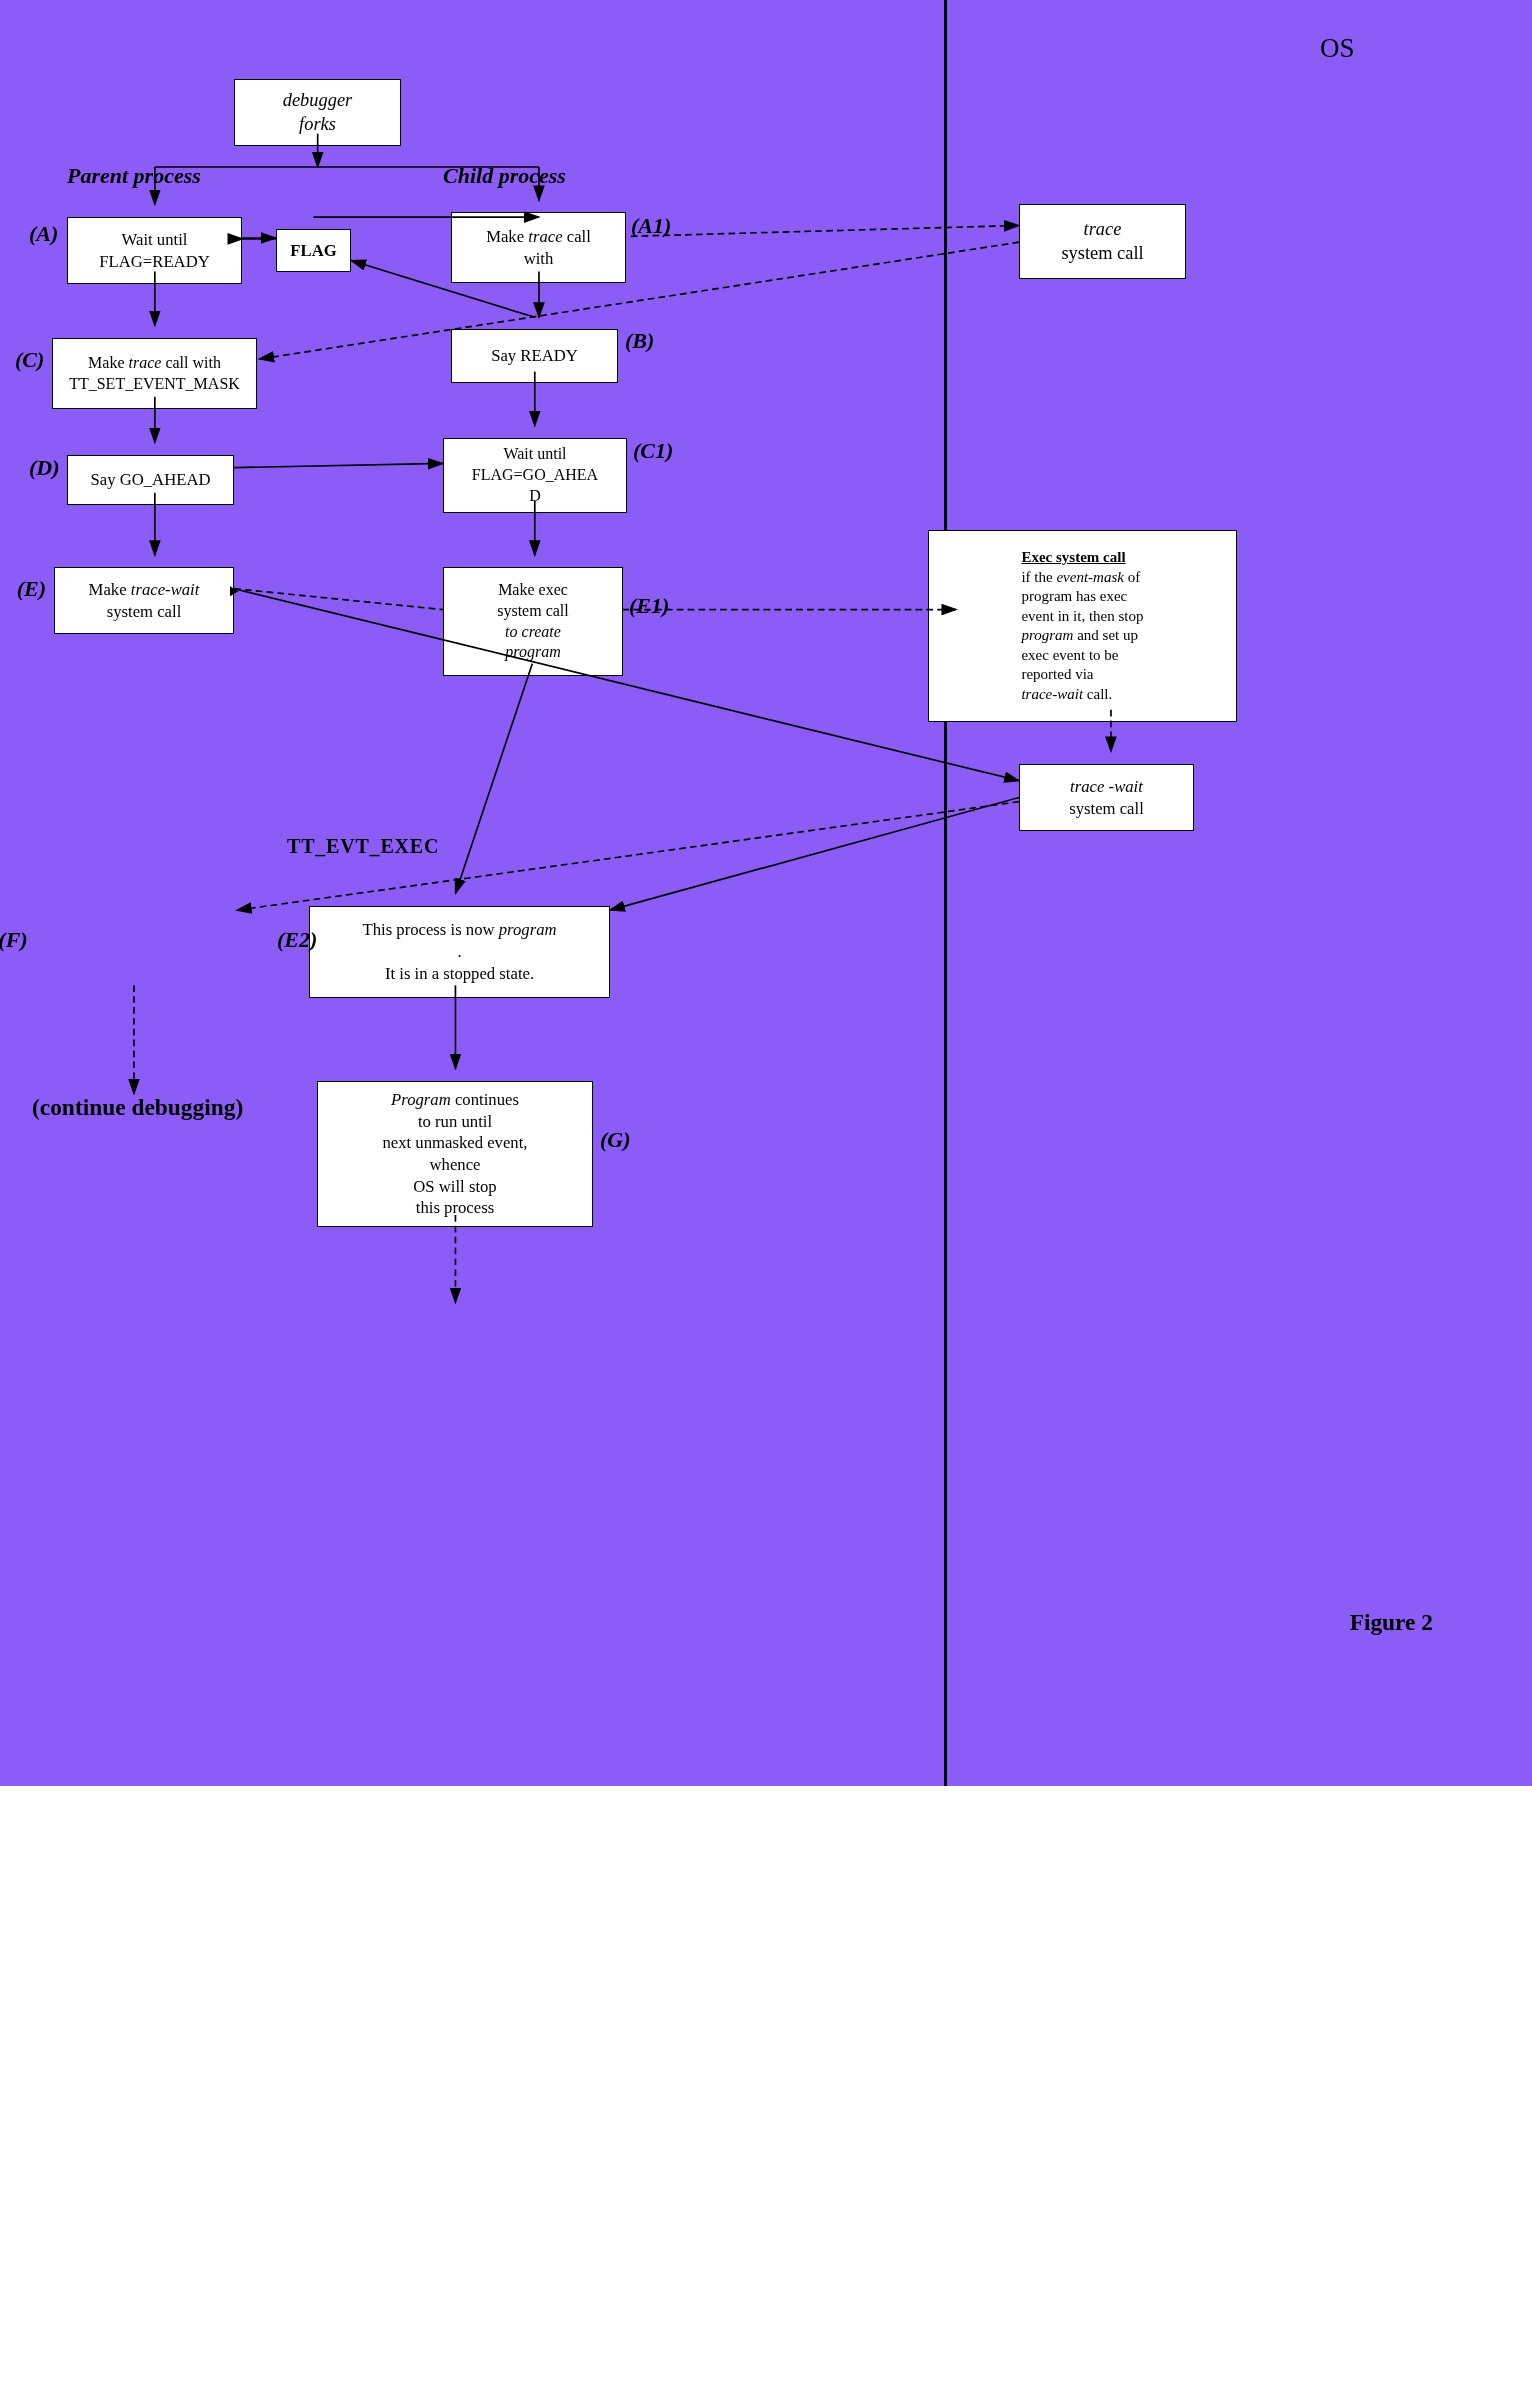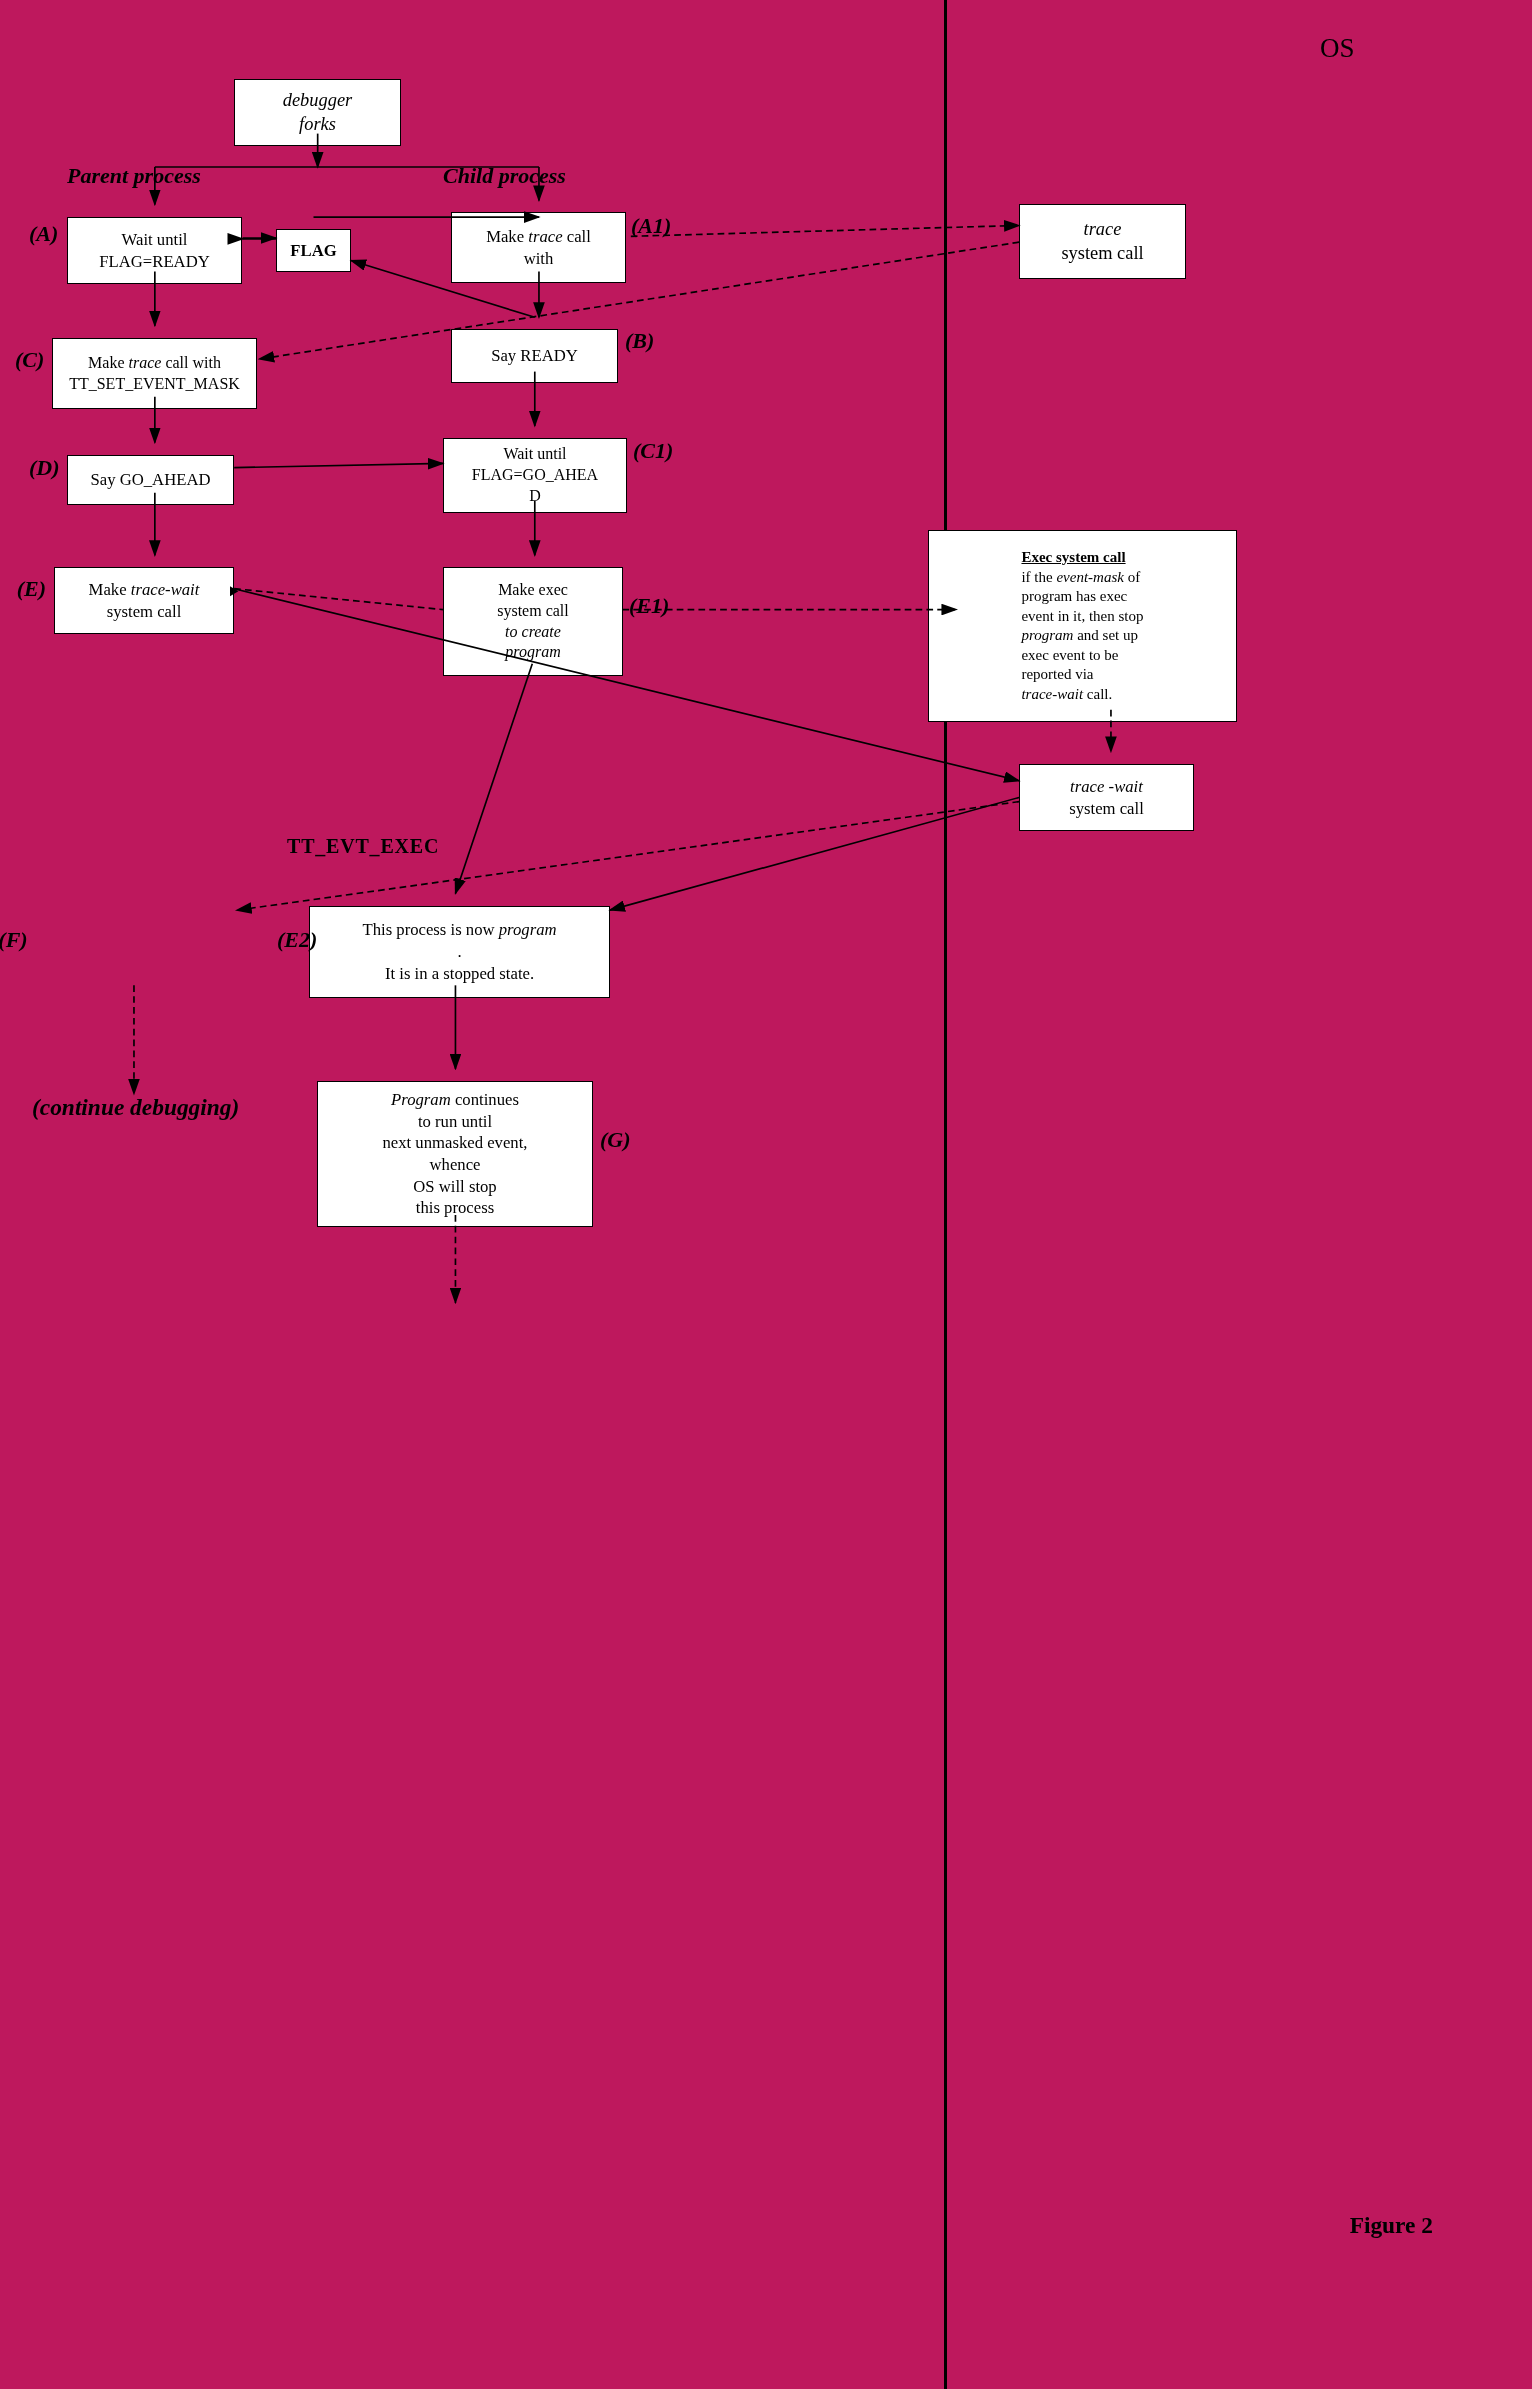--- a/index.html
+++ b/index.html
@@ -7,22 +7,22 @@
       background: #fff;
       font-family: 'Times New Roman', Times, serif;
       width: 1533px;
       min-height: 2389px;
       position: relative;
       overflow: hidden;
     }
     .page {
       position: relative;
       width: 1533px;
-      height: 2389px;
-      background: #be185d;
+      height: 1786px;
+      background: #8b5cf6;
     }
     
     .flowbox {
       position: absolute;
       border: 1.7px solid #000;
       background: #fff;
       text-align: center;
       display: flex;
       align-items: center;
       justify-content: center;
@@ -68,21 +68,20 @@
       pointer-events: none;
     }
     .step-label {
       position: absolute;
       font-style: italic;
       font-size: 22px;
       font-weight: bold;
     }
     .continue-label {
       position: absolute;
-      font-style: italic;
       font-size: 23.4px;
       font-weight: bold;
     }
     .tt-label {
       position: absolute;
       font-size: 20px;
       font-weight: bold;
       letter-spacing: 0.8px;
       margin-left: 28px;
     }

